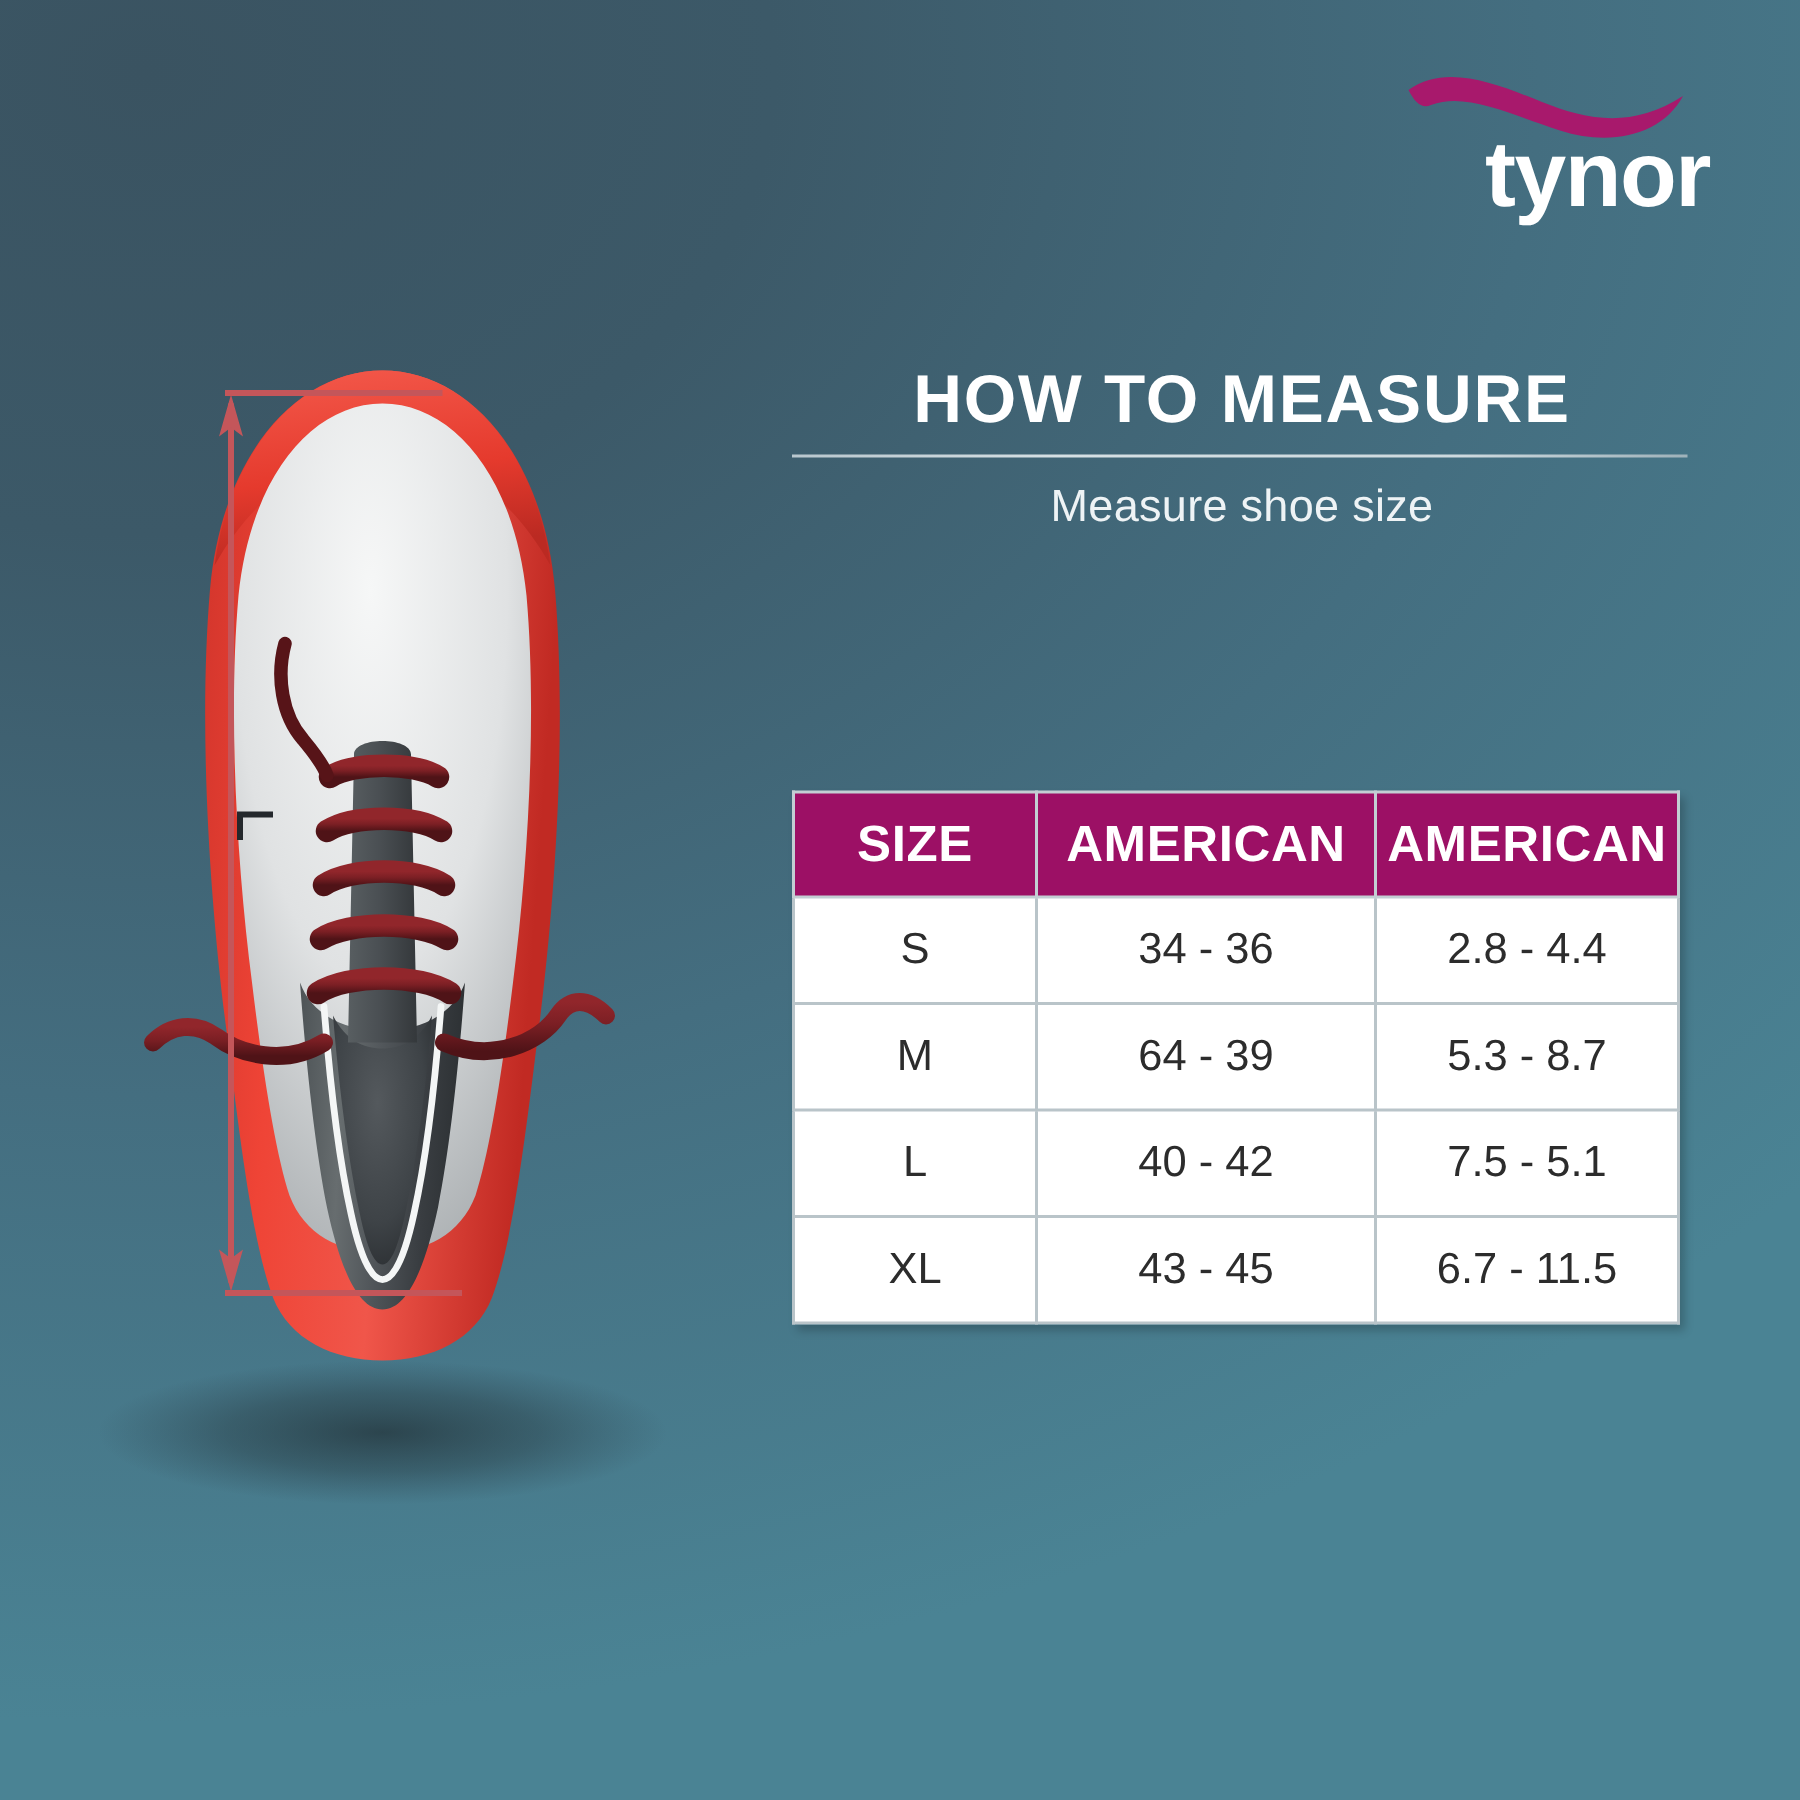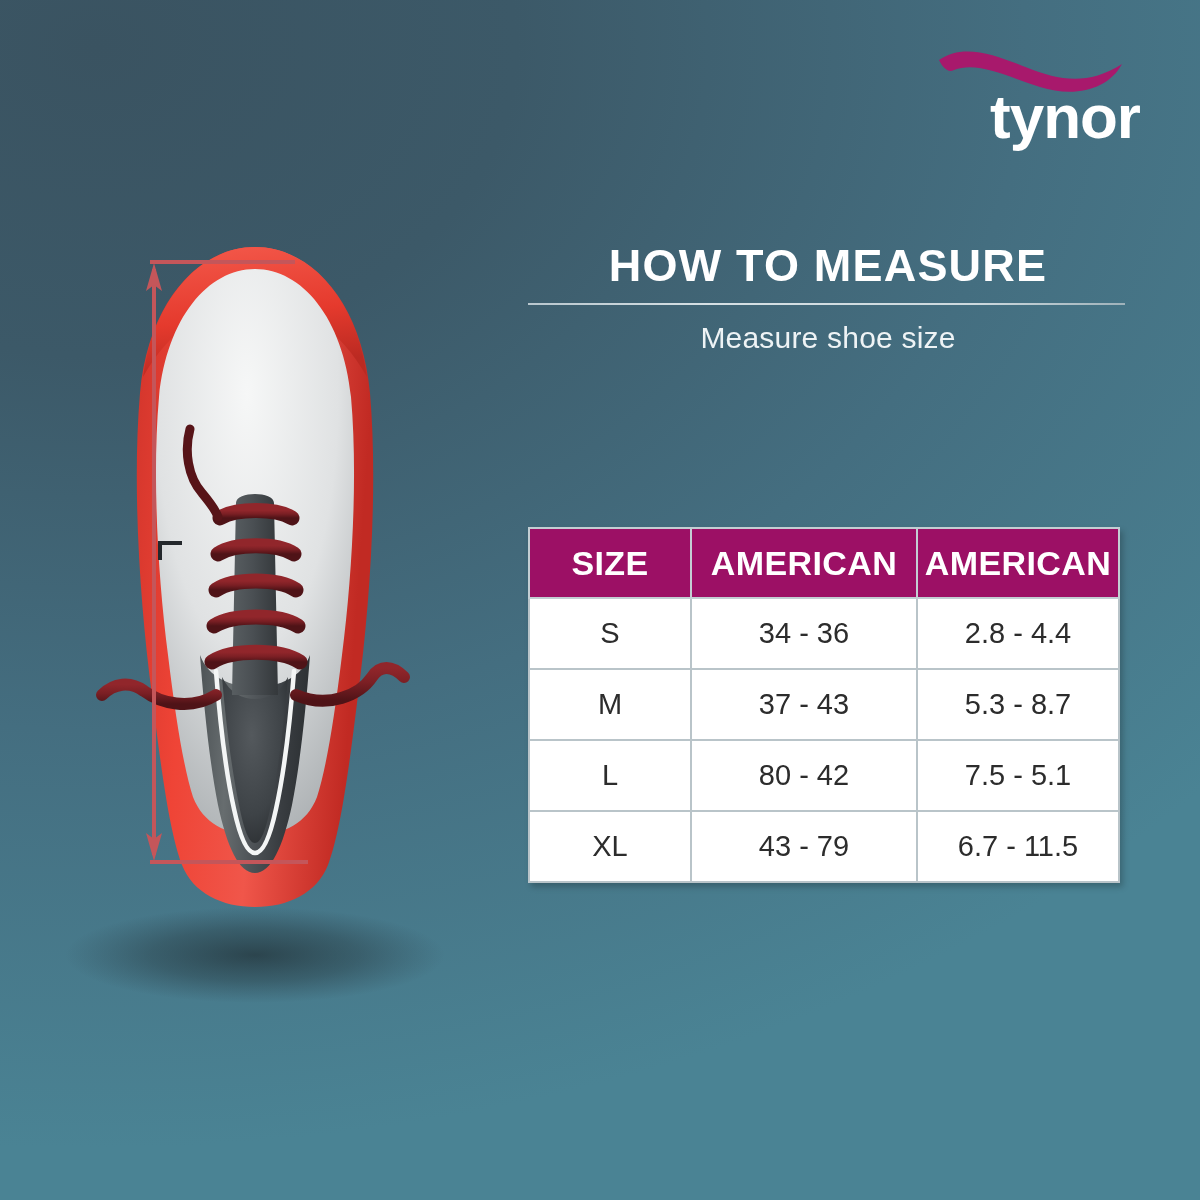--- a/index.html
+++ b/index.html
@@ -286,29 +286,29 @@
       </tr>
     </thead>
     <tbody>
       <tr>
         <td>S</td>
         <td>34 - 36</td>
         <td>2.8 - 4.4</td>
       </tr>
       <tr>
         <td>M</td>
-        <td>37 - 43</td>
+        <td>64 - 39</td>
         <td>5.3 - 8.7</td>
       </tr>
       <tr>
         <td>L</td>
-        <td>80 - 42</td>
+        <td>40 - 42</td>
         <td>7.5 - 5.1</td>
       </tr>
       <tr>
         <td>XL</td>
-        <td>43 - 79</td>
+        <td>43 - 45</td>
         <td>6.7 - 11.5</td>
       </tr>
     </tbody>
   </table>
 
 </div>
 
 </body></html>

